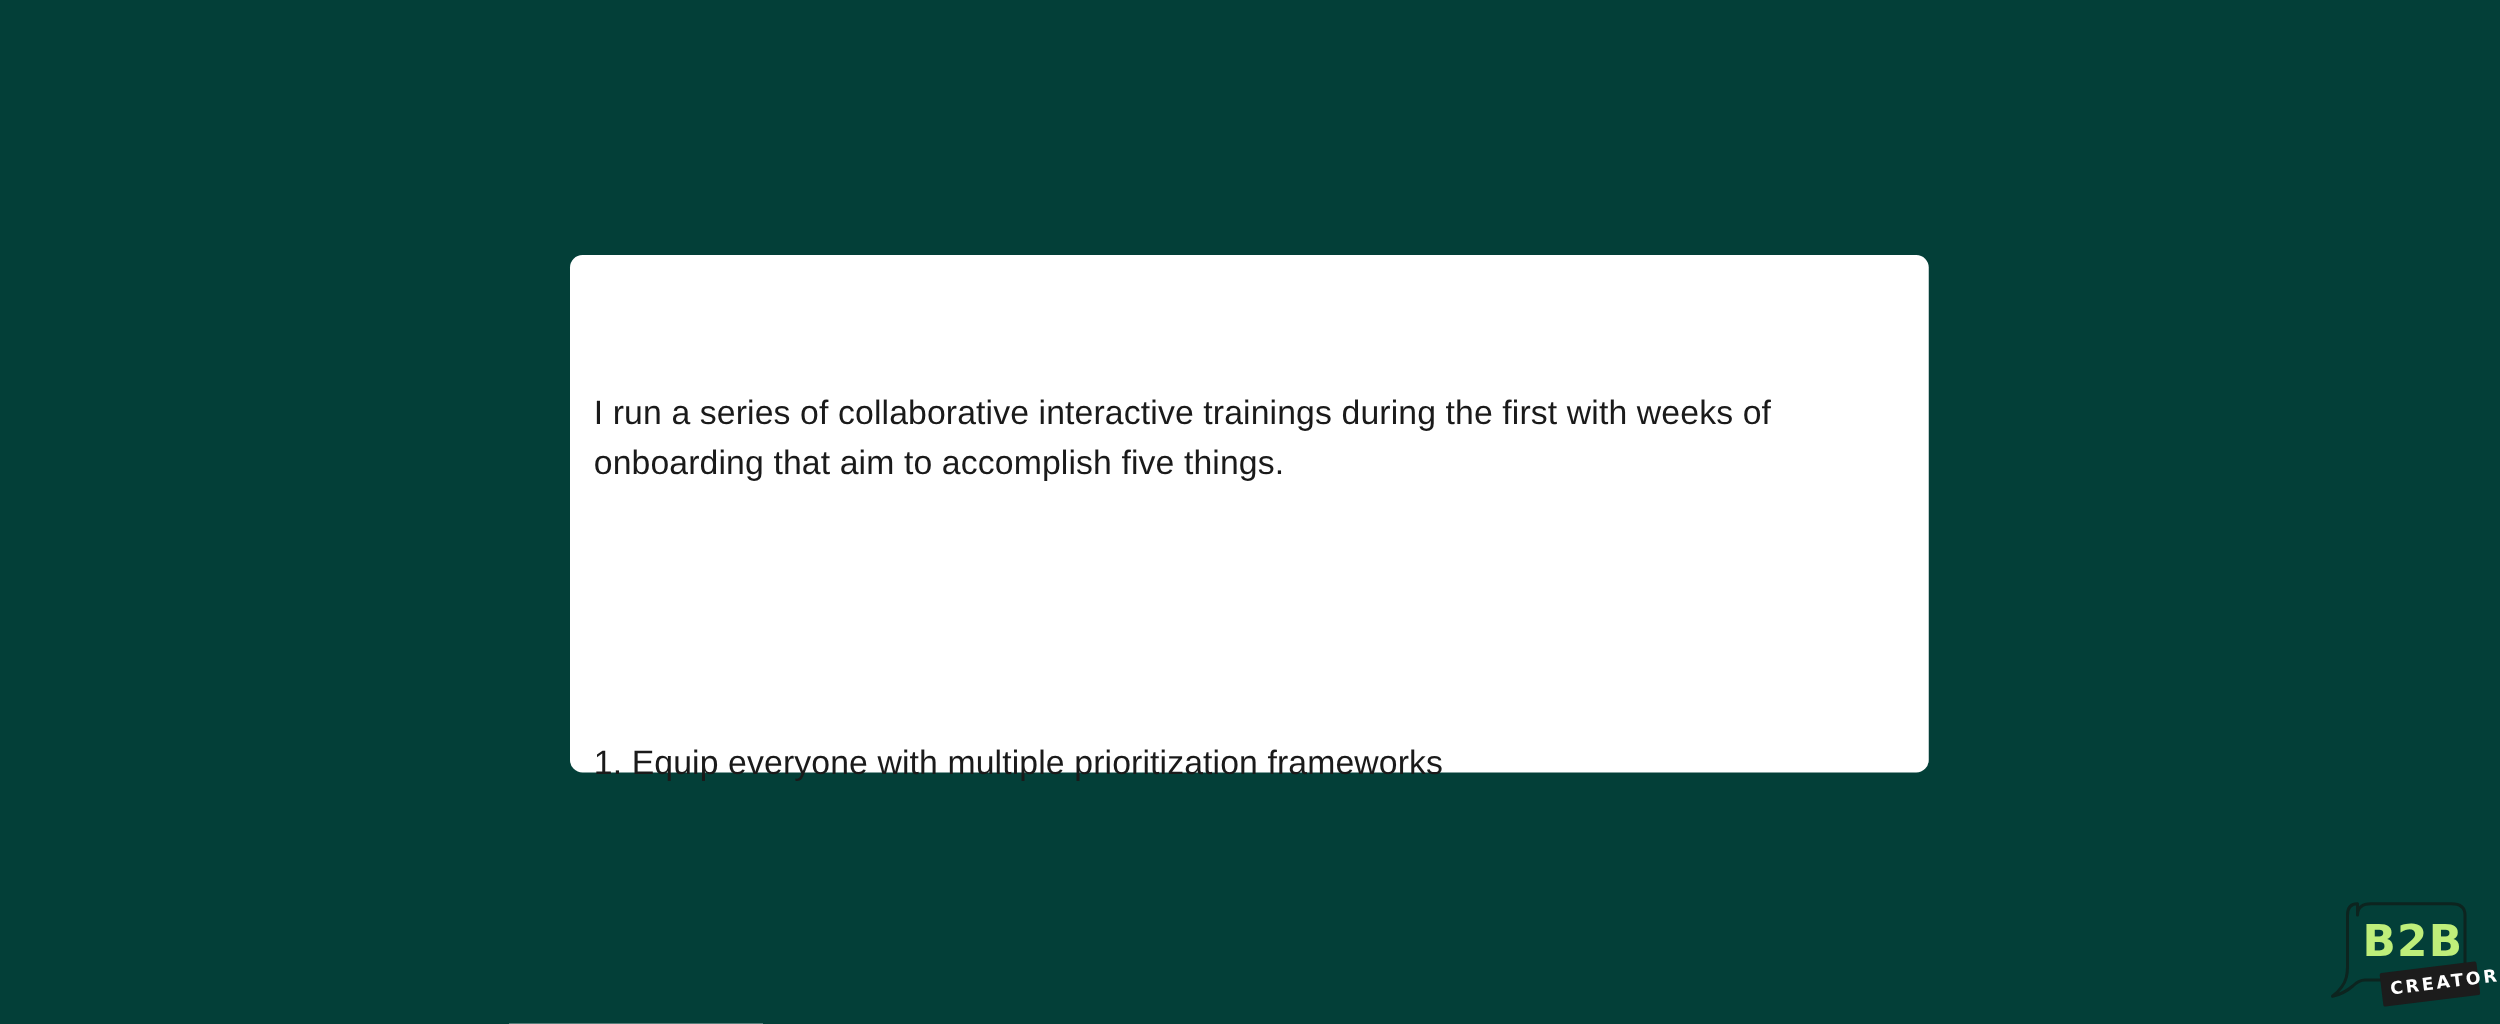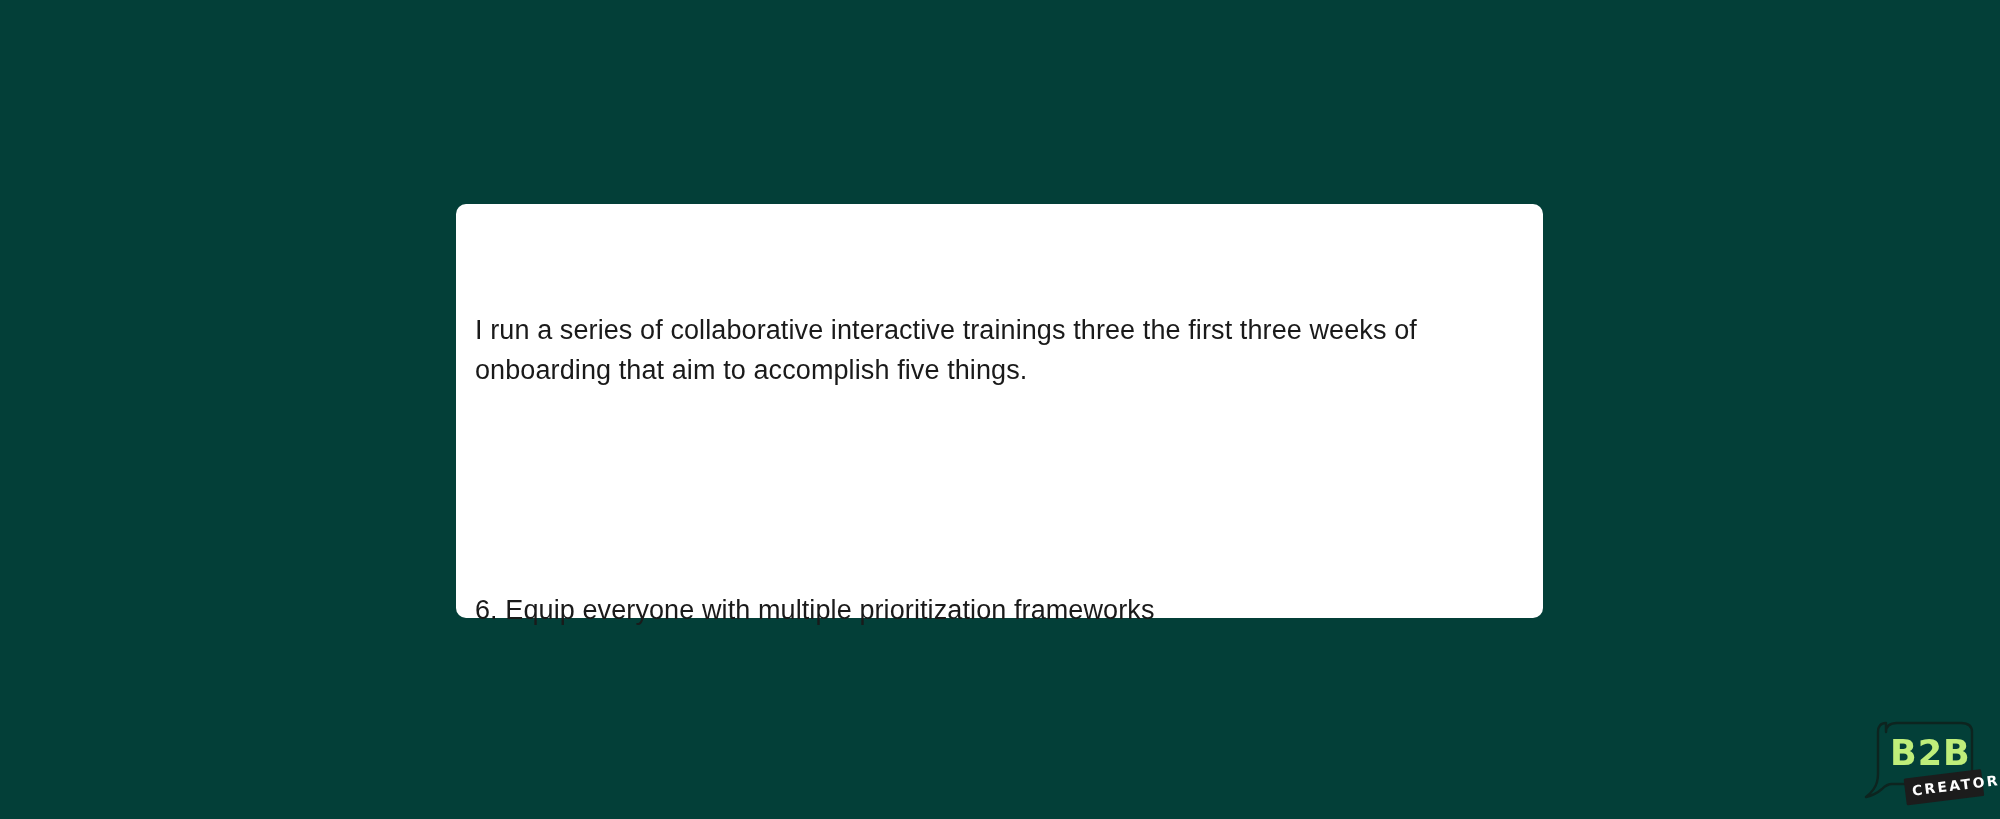--- a/index.html
+++ b/index.html
@@ -76,23 +76,23 @@
     letter-spacing: 2.2px;
   }
 </style>
 </head>
 <body>
 
 <div id="canvas">
 
   <div id="quote-card">
     <div id="quote-body">
-      <span class="quote-line">I run a series of collaborative interactive trainings three the first three weeks of onboarding that aim to accomplish five things.</span>
+      <span class="quote-line">I run a series of collaborative interactive trainings during the first with weeks of onboarding that aim to accomplish five things.</span>
       <span class="quote-line blank"></span>
-      <span class="quote-line">6. Equip everyone with multiple prioritization frameworks</span>
+      <span class="quote-line">1. Equip everyone with multiple prioritization frameworks</span>
       
       
       
     </div>
   </div>
 
   <div id="watermark-logo">
     <svg viewBox="0 0 128 100" xmlns="http://www.w3.org/2000/svg">
 
       <path d="M 28 20

